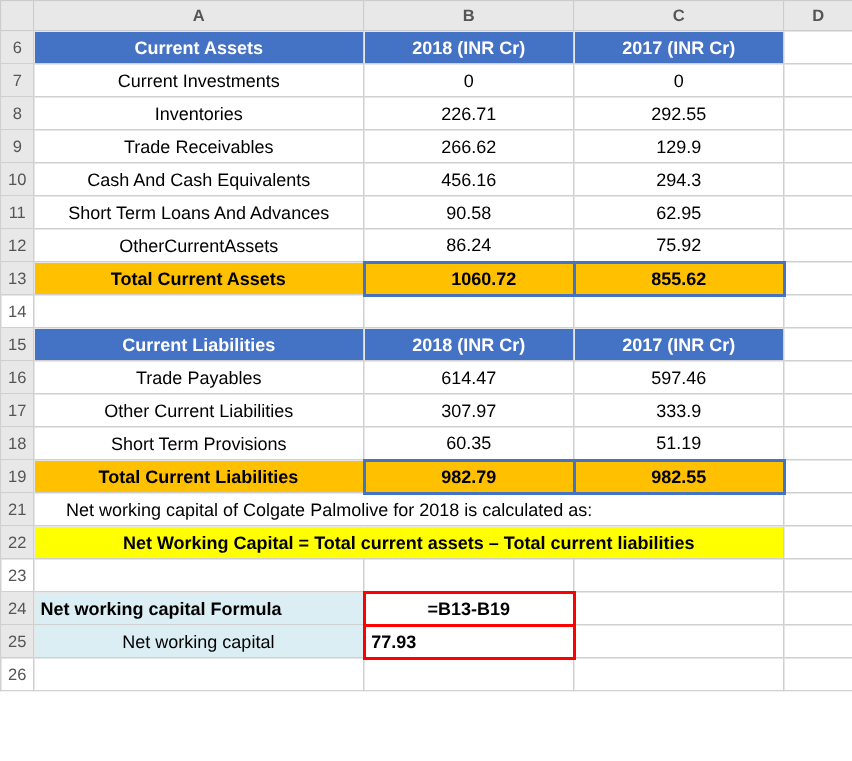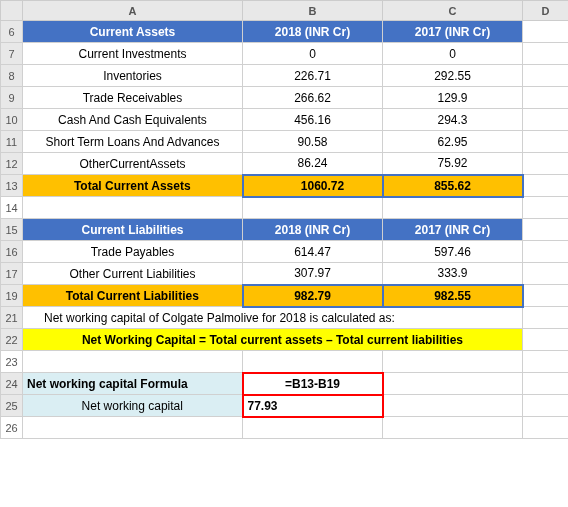--- a/index.html
+++ b/index.html
@@ -208,20 +208,27 @@
   </tr>
 
   <tr>
     <td class="row-num">17</td>
     <td class="center">Other Current Liabilities</td>
     <td class="center">307.97</td>
     <td class="center">333.9</td>
     <td></td>
   </tr>
 
+  <tr>
+    <td class="row-num">18</td>
+    <td class="center">Short Term Provisions</td>
+    <td class="center">60.35</td>
+    <td class="center">51.19</td>
+    <td></td>
+  </tr>
 
   <tr>
     <td class="row-num">19</td>
     <td class="yellow-total center">Total Current Liabilities</td>
     <td class="yellow-total center" style="border: 2px solid #4472C4; font-weight:bold; text-align:center;">982.79</td>
     <td class="yellow-total center" style="border: 2px solid #4472C4; font-weight:bold; text-align:center;">982.55</td>
     <td></td>
   </tr>
 
 

